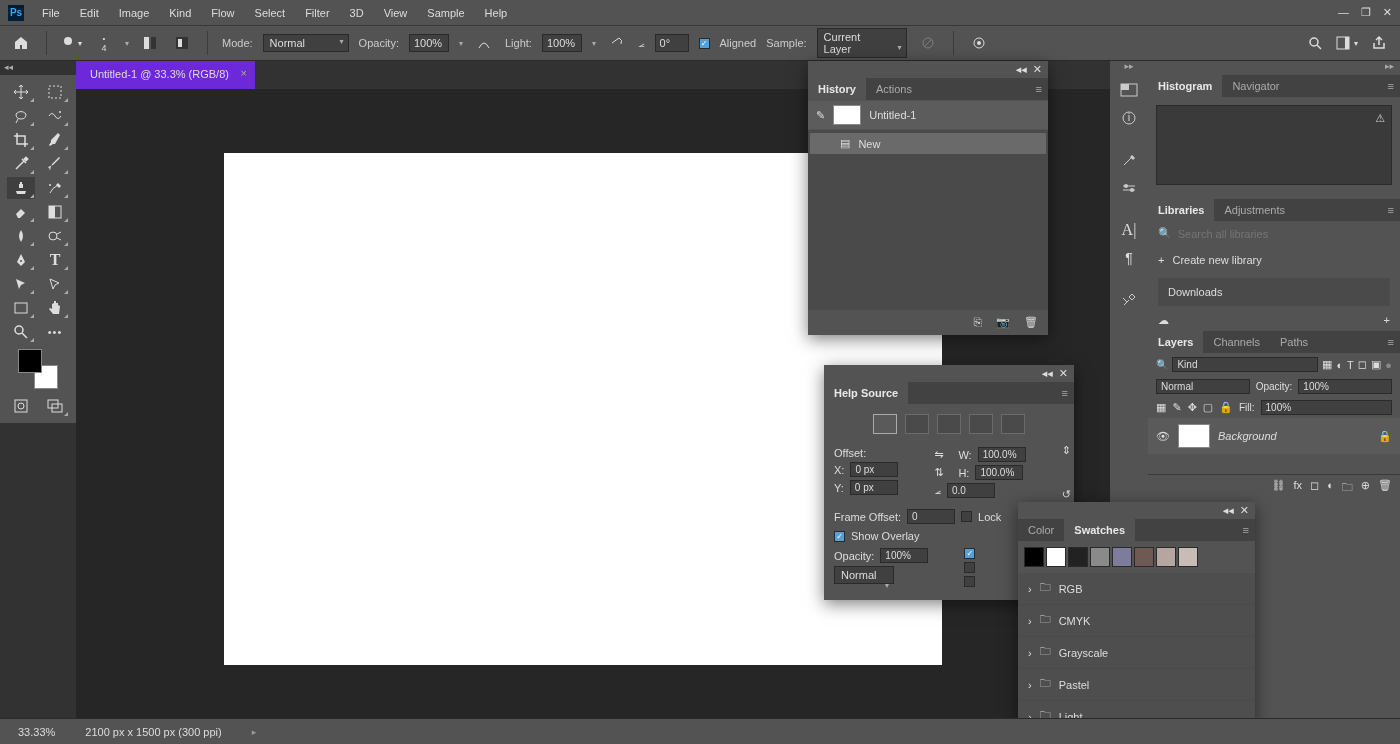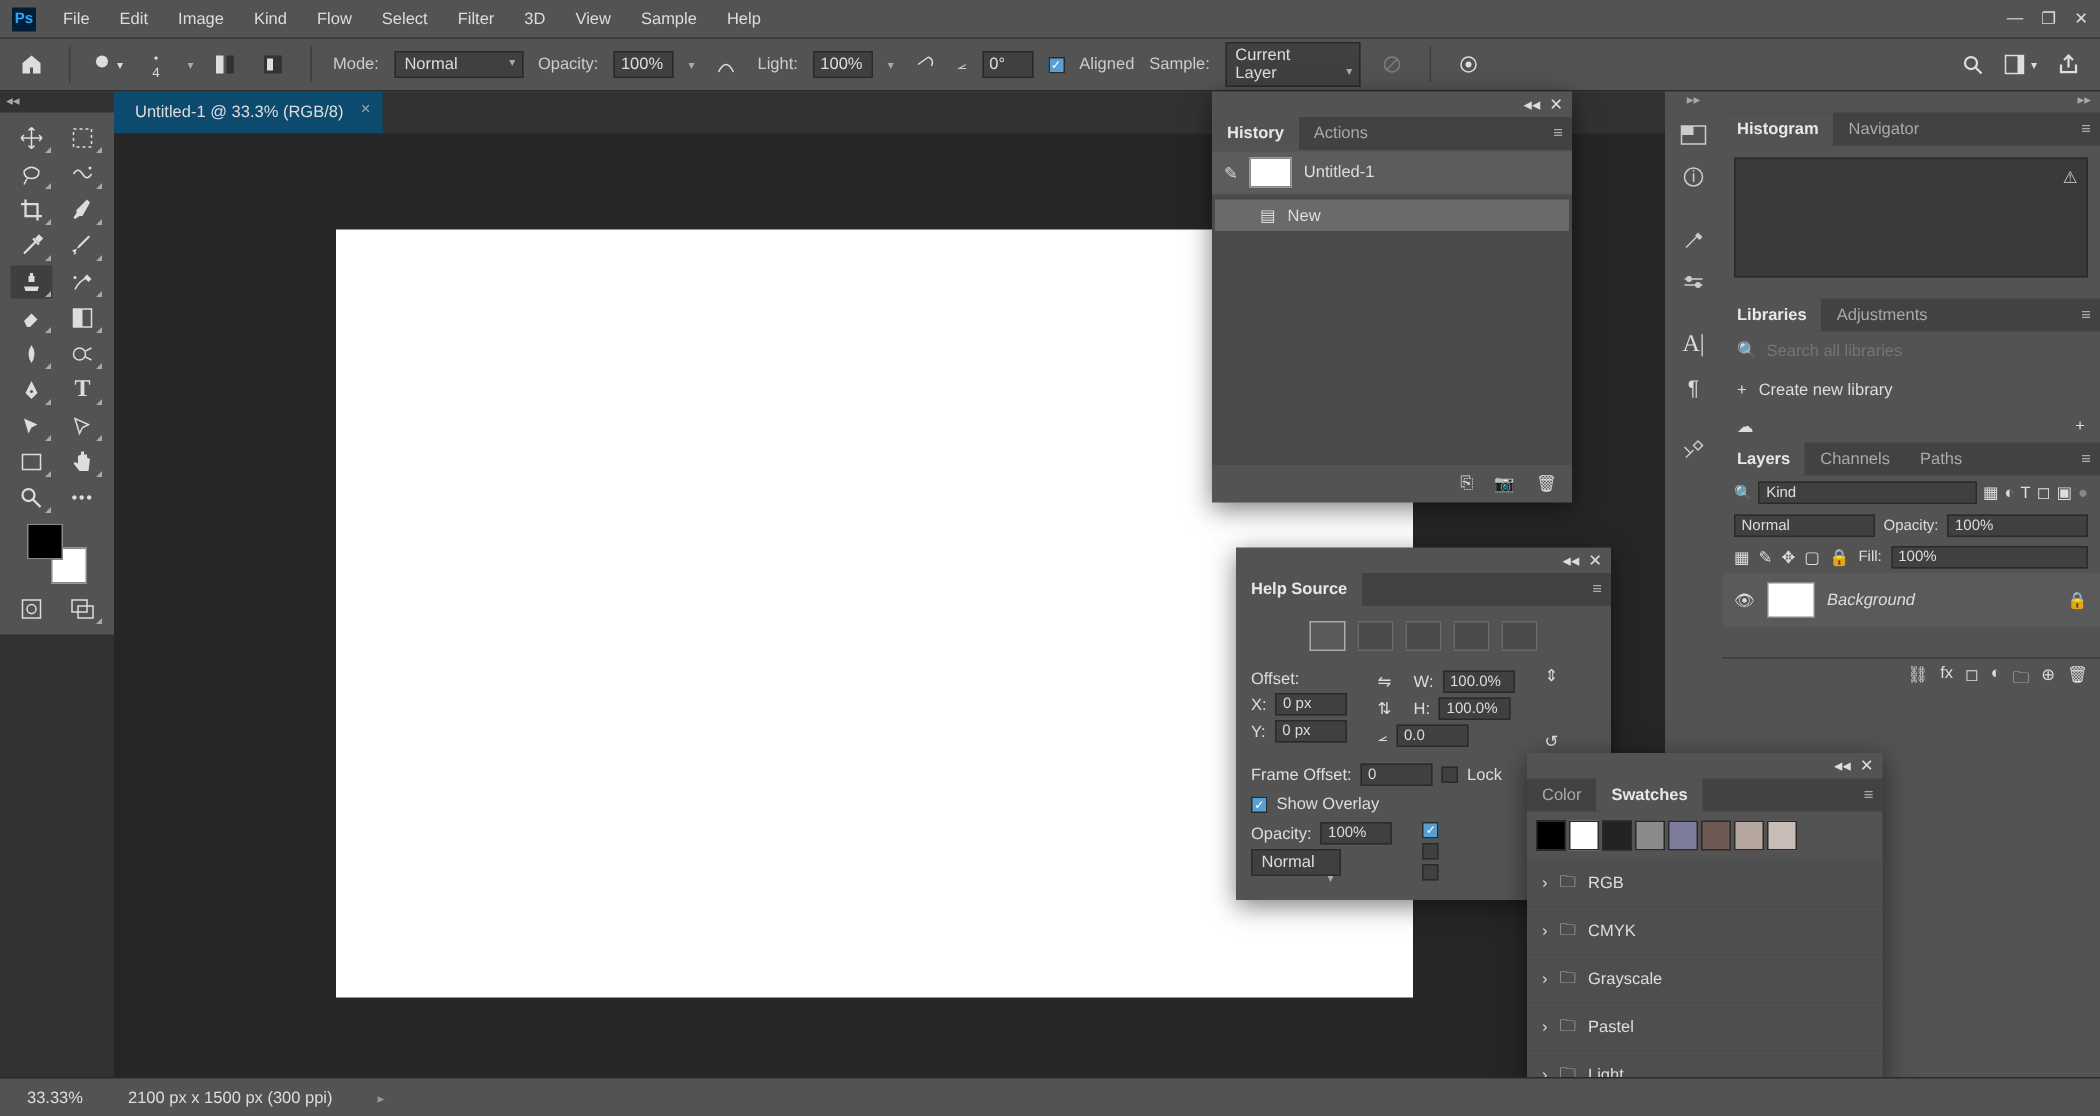--- a/index.html
+++ b/index.html
@@ -20,21 +20,21 @@
 .collapse-tab{position:absolute;left:4px;top:1px;color:#aaa;font-size:9px}
 .toolbox{position:absolute;left:0;top:14px;width:76px;background:#535353;padding:4px 0}
 .tool-row{display:flex;justify-content:center;gap:6px;margin:2px 0}
 .tool{width:28px;height:22px;display:flex;align-items:center;justify-content:center;cursor:pointer;position:relative}
 .tool.active{background:#3f3f3f}
 .tool-corner{position:absolute;right:1px;bottom:1px;width:0;height:0;border-style:solid;border-width:0 0 4px 4px;border-color:transparent transparent #aaa transparent}
 .color-swatches{position:relative;width:40px;height:40px;margin:6px auto}
 .fg-color{position:absolute;width:24px;height:24px;background:#000;border:1px solid #888;top:0;left:0}
 .bg-color{position:absolute;width:24px;height:24px;background:#fff;border:1px solid #888;bottom:0;right:0}
 .doc-tabs{position:absolute;left:76px;top:0;height:28px;display:flex}
-.doc-tab{background:#0c4a6e;padding:6px 26px 6px 14px;position:relative;color:#ddd;font-size:12px}
+.doc-tab{background:#6d28d9;padding:6px 26px 6px 14px;position:relative;color:#ddd;font-size:12px}
 .doc-tab .close{position:absolute;right:8px;color:#aaa}
 .canvas-area{position:absolute;left:76px;top:28px;right:290px;bottom:0;background:#262626;overflow:hidden}
 .canvas{position:absolute;left:148px;top:64px;width:718px;height:512px;background:#fff}
 .right-docks{position:absolute;right:0;top:0;width:290px;bottom:0}
 .dock-tabstrip{position:absolute;left:0;top:0;width:38px;bottom:0;background:#535353}
 .dock-collapse{height:14px;text-align:center;font-size:9px;color:#aaa}
 .dock-ico{height:26px;display:flex;align-items:center;justify-content:center;margin:2px 4px;cursor:pointer}
 .dock-sep{height:12px}
 .right-panels{position:absolute;left:38px;top:0;right:0;bottom:0;background:#535353}
 .panel{background:#535353}
@@ -64,21 +64,21 @@
 .hist-thumb{width:28px;height:20px;background:#fff;border:1px solid #888}
 .hist-body{background:#4a4a4a;padding:2px;height:180px}
 .hist-footer{display:flex;justify-content:flex-end;gap:14px;padding:6px 10px}
 .clone-panel{left:824px;top:304px;width:250px}
 .clone-head{display:flex;justify-content:flex-end;gap:6px;padding:2px 6px;color:#aaa;font-size:9px}
 .clone-body{padding:10px}
 .clone-srcs{display:flex;justify-content:center;gap:8px;margin-bottom:10px}
 .clone-src{width:24px;height:20px;background:#4a4a4a;border:1px solid #6a6a6a;cursor:pointer}
 .clone-src.active{border-color:#aaa;background:#5a5a5a}
 .clone-row{display:flex;align-items:center;gap:6px;margin:3px 0;font-size:10px}
-.clone-cols{display:flex;gap:20px}
+.clone-cols{display:flex;gap:36px}
 .cinput{background:#404040;border:1px solid #2a2a2a;padding:1px 4px;width:48px;color:#ddd;font-size:10px}
 .chk{width:11px;height:11px;background:#404040;border:1px solid #2a2a2a;display:inline-flex;align-items:center;justify-content:center;font-size:8px}
 .swatch-panel{left:1018px;top:441px;width:237px}
 .swatch-row{display:flex;padding:6px}
 .swatch{width:20px;height:20px;margin-right:2px;border:1px solid #2a2a2a;cursor:pointer}
 .swatch-folder{display:flex;align-items:center;gap:8px;padding:6px 10px;cursor:pointer;border-bottom:1px solid #4a4a4a}
 .swatch-list{max-height:150px;overflow:hidden;background:#4e4e4e}
 svg{display:block}
 </style>
 </head>
@@ -455,20 +455,21 @@
           <div class="ptab-menu">≡</div>
         </div>
         <div class="lib-search">
           <span>🔍</span>
           <input placeholder="Search all libraries" style="">
         </div>
         <div class="lib-btn">
           <span>+</span>
           <span>Create new library</span>
         </div>
+        <div class="lib-item">Downloads</div>
         <div class="lib-footer">
           <span>☁</span>
           <span>+</span>
         </div>
       </div>
 
       <div class="panel">
         <div class="panel-tabs">
           <div class="ptab active">Layers</div>
           <div class="ptab">Channels</div>

